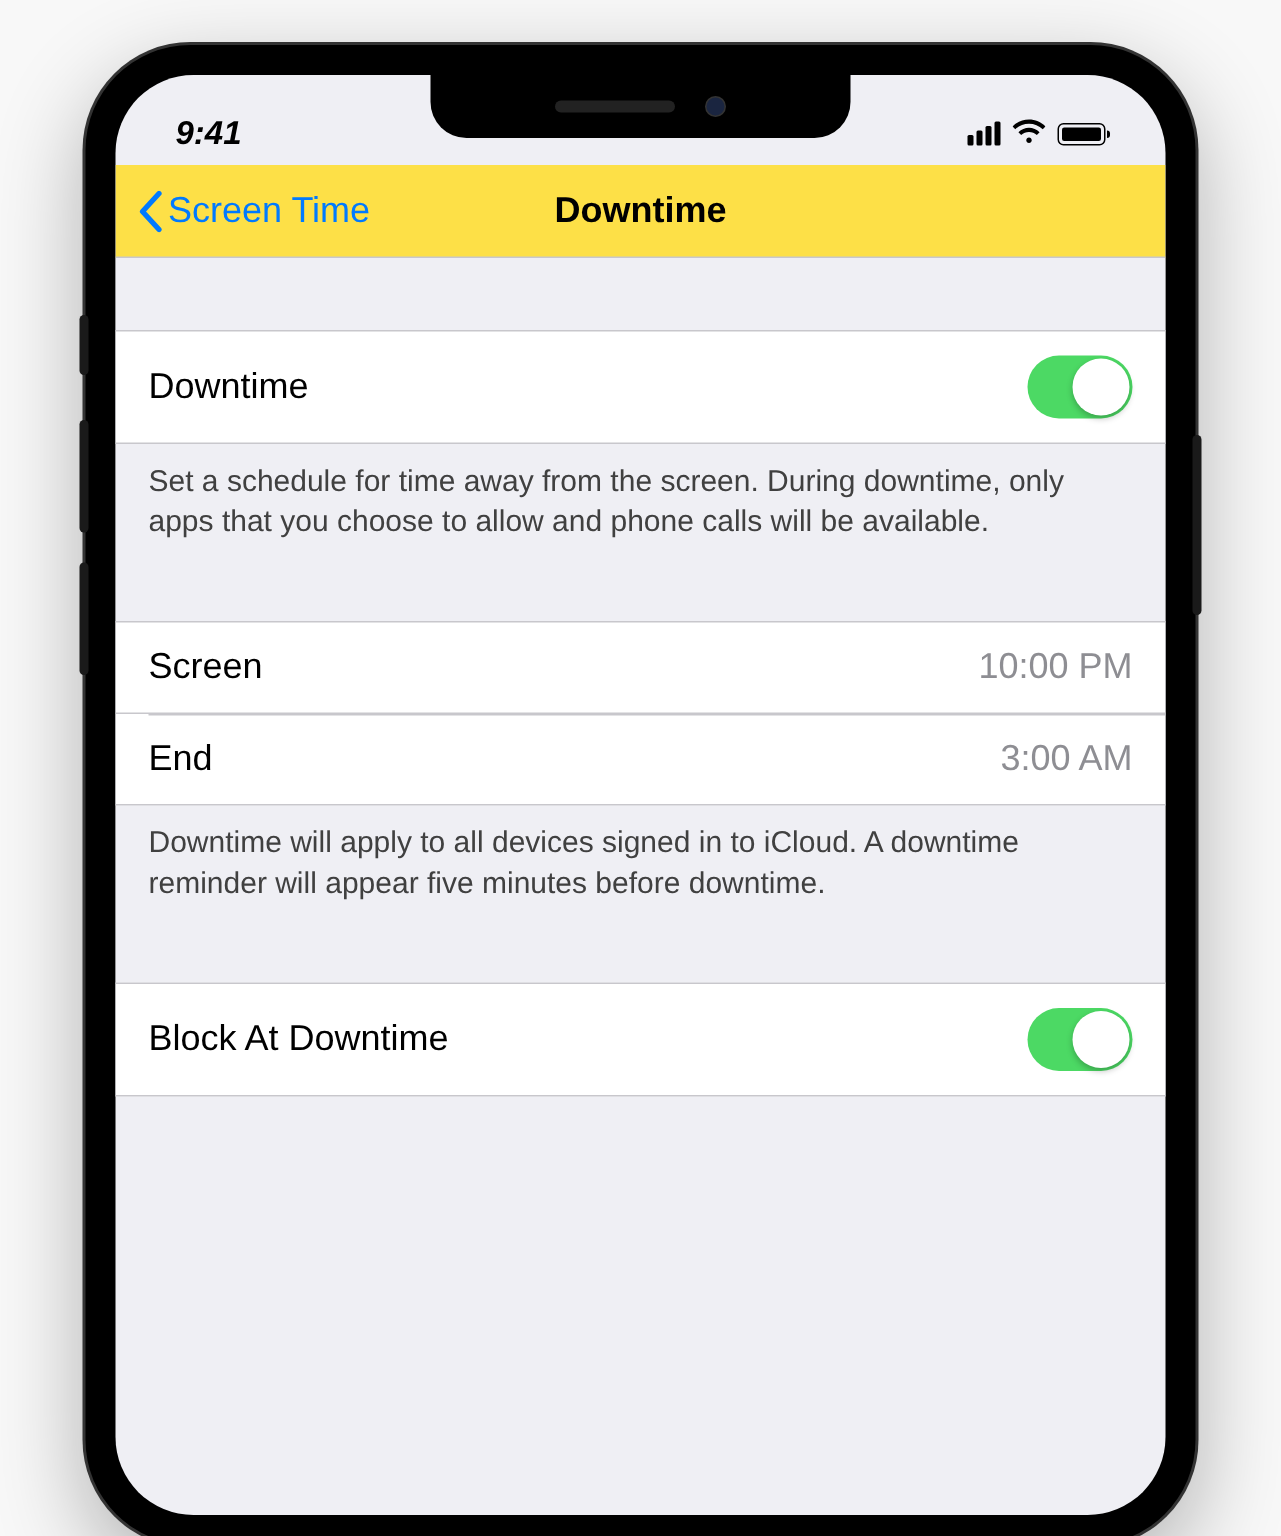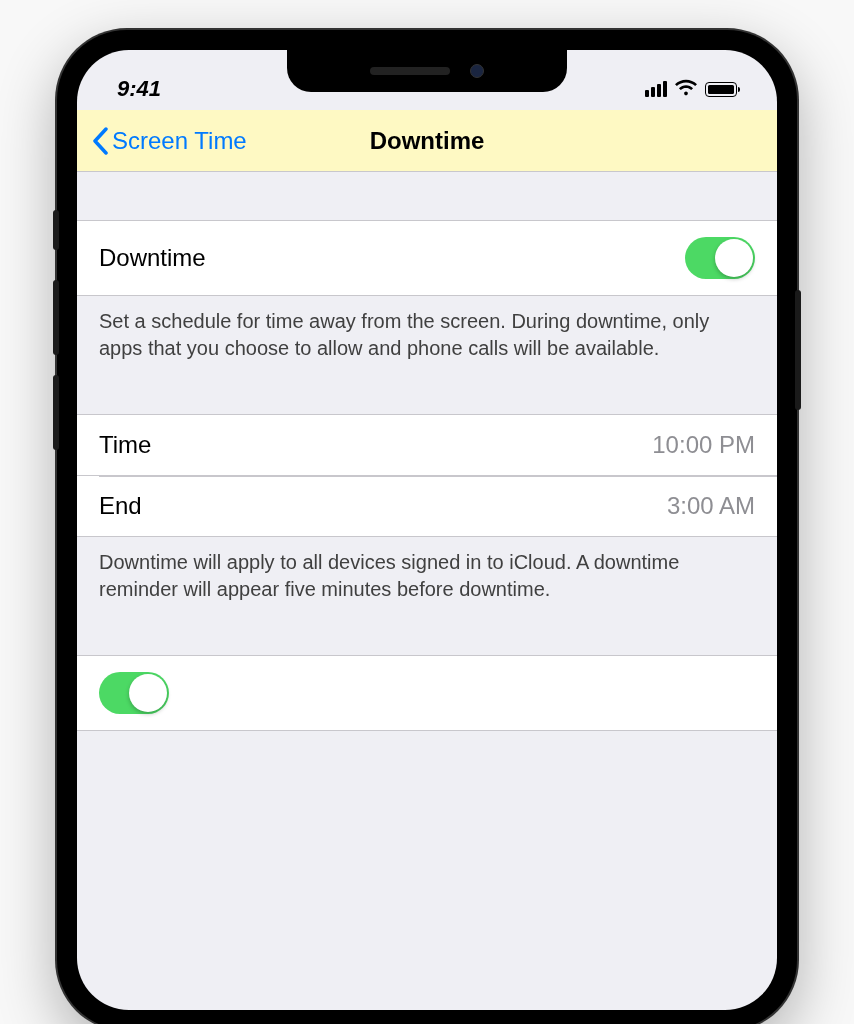--- a/index.html
+++ b/index.html
@@ -116,21 +116,21 @@
     }
     .battery-fill { width: 100%; height: 100%; background: #000; border-radius: 1.5px; }
 
     .nav-bar {
       height: 62px;
       display: flex;
       align-items: center;
       padding: 0 15px;
       position: relative;
       border-bottom: 1px solid #c8c7cc;
-      background: #fef9c3;
+      background: #fde047;
     }
     .back-button {
       display: flex;
       align-items: center;
       color: #007aff;
       font-size: 24px;
       cursor: pointer;
     }
     .chevron-left {
       width: 16px;
@@ -257,32 +257,33 @@
           <span class="row-label">Downtime</span>
           <div class="toggle">
             <div class="toggle-knob"></div>
           </div>
         </div>
         <div class="footer-text">Set a schedule for time away from the screen. During downtime, only apps that you choose to allow and phone calls will be available.</div>
 
         <div class="spacer-sm"></div>
 
         <div class="row">
-          <span class="row-label">Time</span>
+          <span class="row-label">Screen</span>
           <span class="row-value">10:00 PM</span>
         </div>
         <div class="row row-inset-sep">
           <span class="row-label">End</span>
           <span class="row-value">3:00 AM</span>
         </div>
         <div class="footer-text">Downtime will apply to all devices signed in to iCloud. A downtime reminder will appear five minutes before downtime.</div>
 
         <div class="spacer-sm"></div>
 
         <div class="row">
+          <span class="row-label">Block At Downtime</span>
           <div class="toggle">
             <div class="toggle-knob"></div>
           </div>
         </div>
       </div>
 
     </div>
   </div>
 </div>
 

